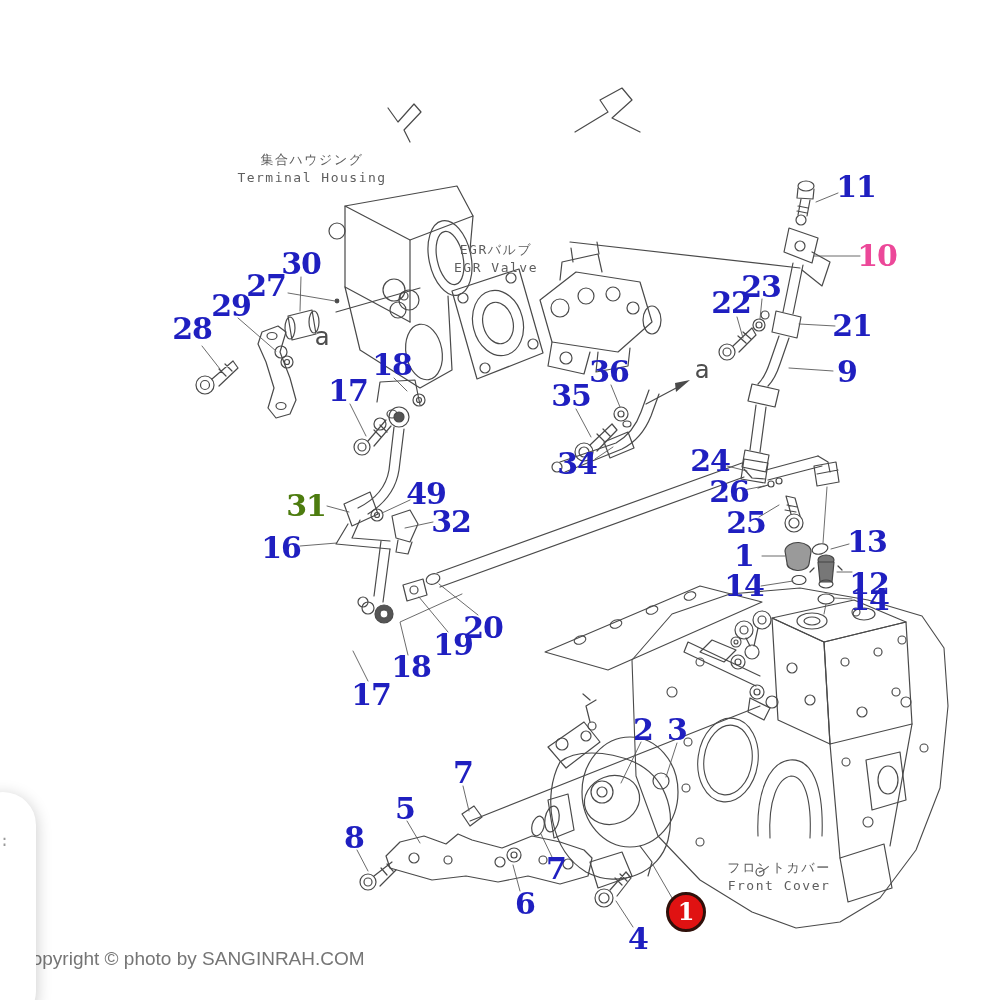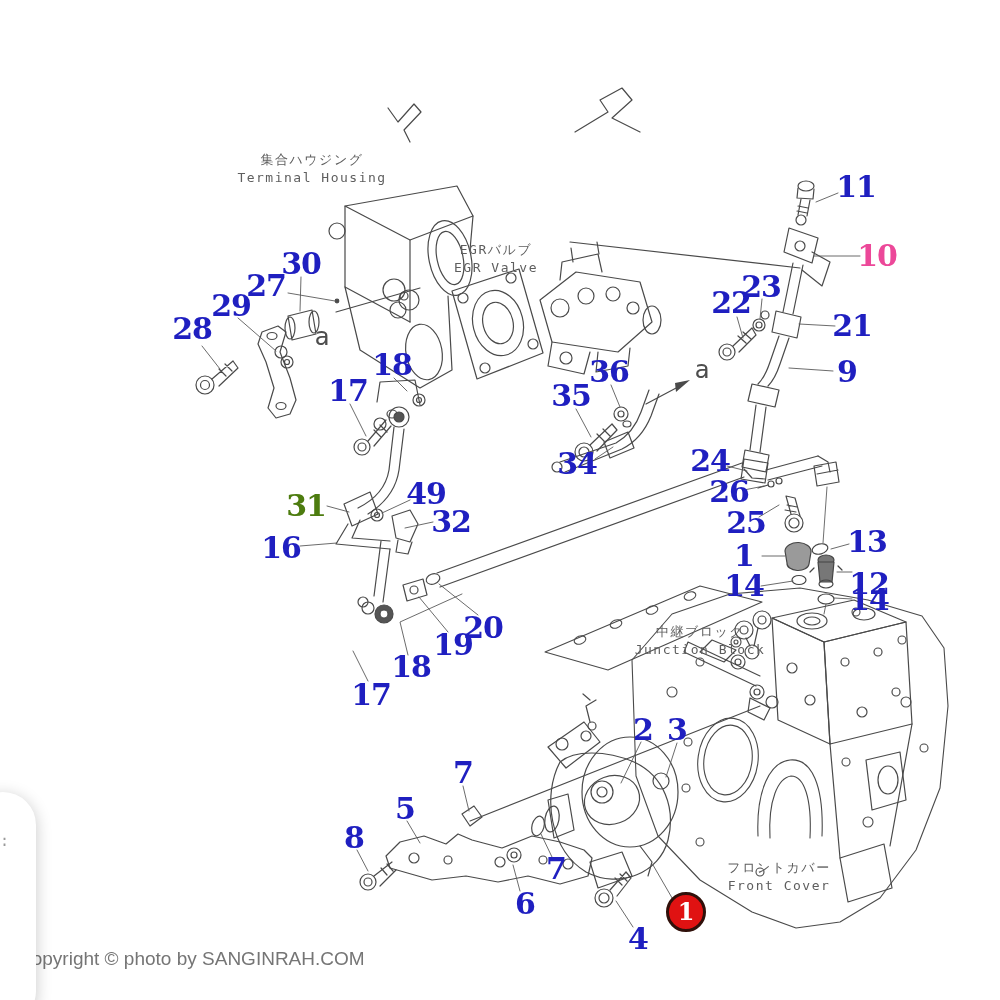--- a/index.html
+++ b/index.html
@@ -347,21 +347,17 @@
     <div class="ref-letter" style="left: 322px; top: 336px;">a</div>
     <div class="ref-letter" style="left: 702px; top: 369px;">a</div>
     <div class="part-label" style="left: 312px; top: 133px;">
       <div>集合ハウジング</div>
       <div>Terminal Housing</div>
     </div>
     <div class="part-label" style="left: 496px; top: 223px;">
       <div>EGRバルブ</div>
       <div>EGR Valve</div>
     </div>
-    <div class="part-label" style="left: 700px; top: 605px;">
-      <div>中継ブロック</div>
-      <div>Junction Block</div>
-    </div>
     <div class="part-label" style="left: 779px; top: 841px;">
       <div>フロントカバー</div>
       <div>Front Cover</div>
     </div>
   </div>
 
 </body></html>

